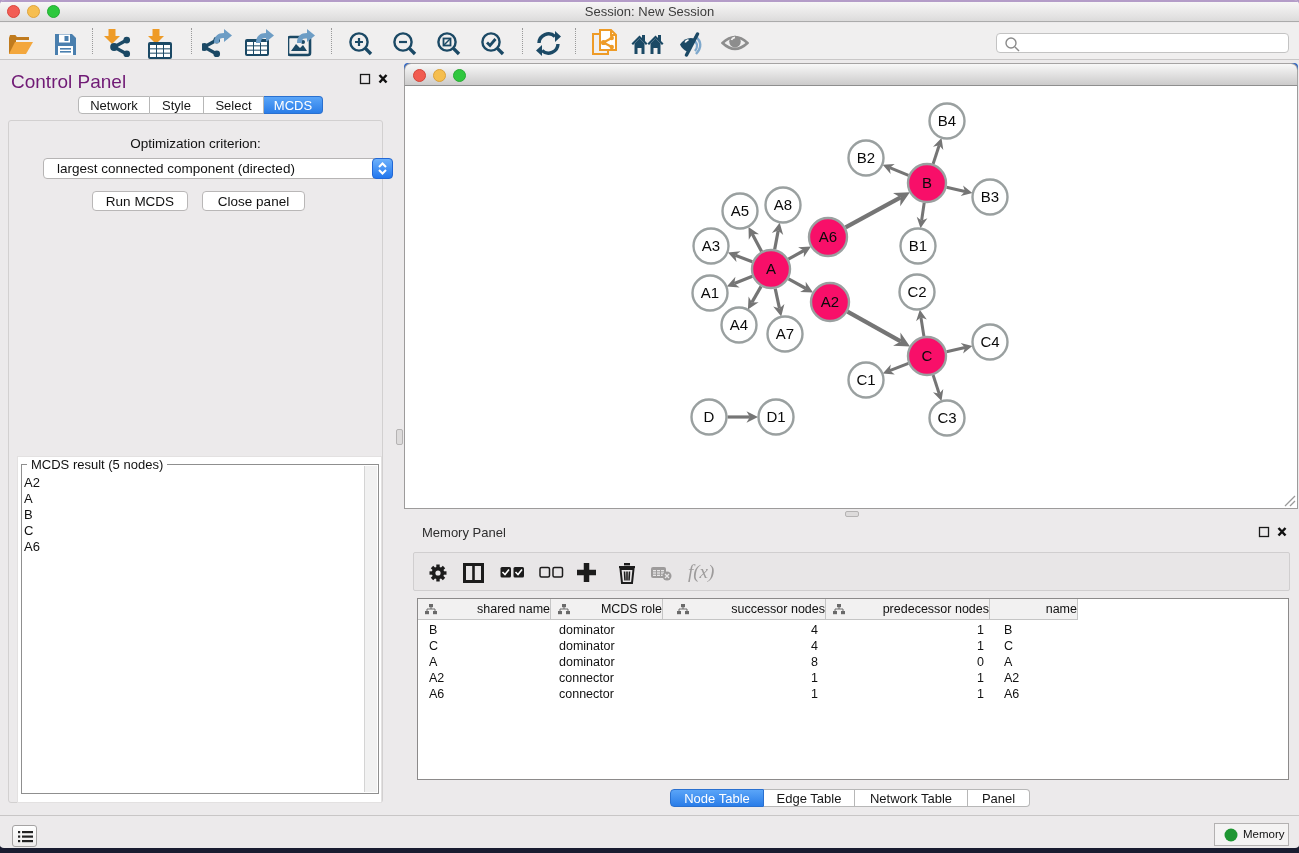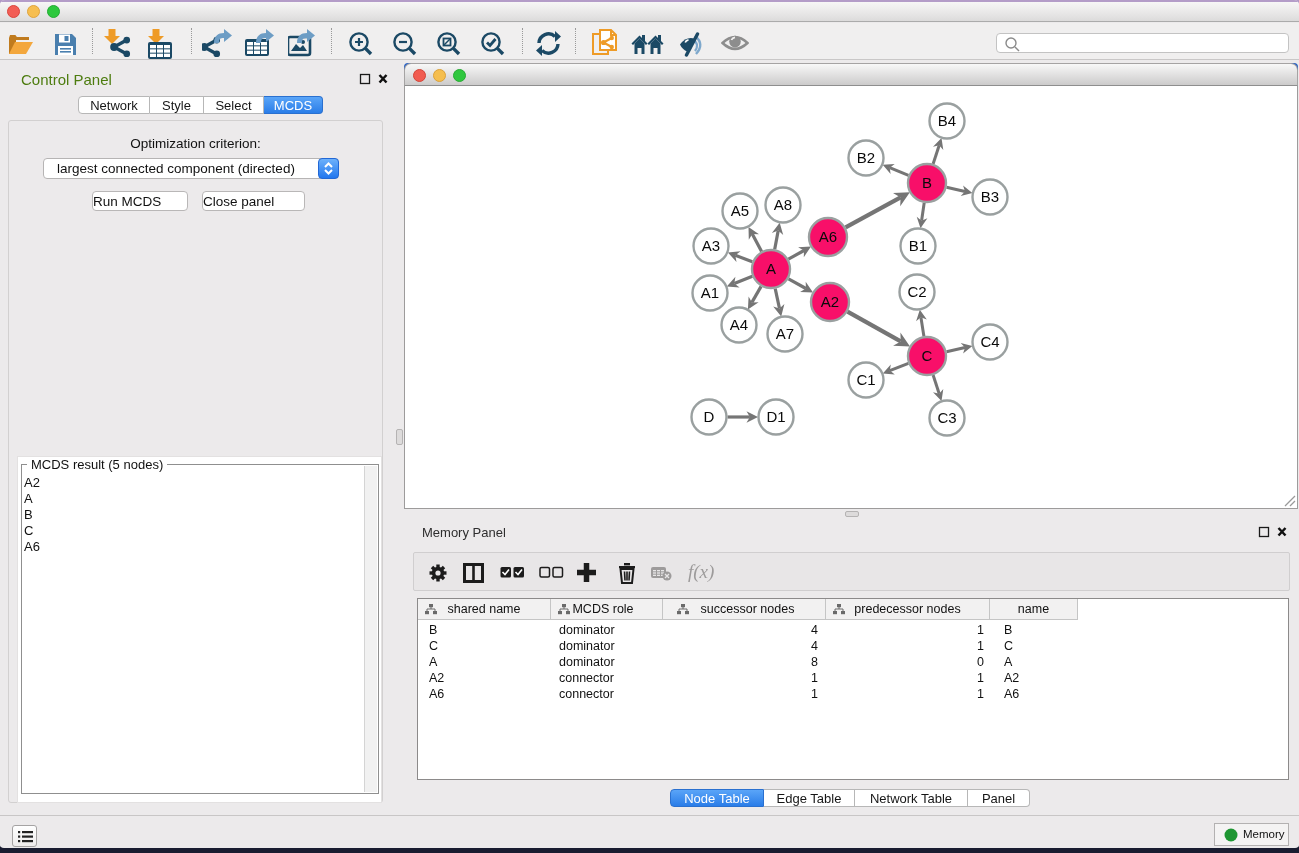--- a/index.html
+++ b/index.html
@@ -13,66 +13,67 @@
 #titlebar .t2{left:27px;background:#f6be50;border:1px solid #dfa33c}
 #titlebar .t3{left:47px;background:#2dc83d;border:1px solid #24ab33}
 #titlebar .title{position:absolute;left:0;width:1299px;top:2px;text-align:center;font-size:13px;color:#3c3c3c}
 
 #toolbar{position:absolute;left:0;top:23px;width:1299px;height:37px;background:#f0efef;border-bottom:1px solid #c9c7c7}
 .tbi{position:absolute;top:3px}
 .tsep{position:absolute;top:5px;height:26px;width:0;border-left:1px dotted #9a9a9a}
 
 #search{position:absolute;left:996px;top:10px;width:293px;height:20px;background:#fff;border:1px solid #c3c3c3;border-radius:4px}
 
-#cp-title{position:absolute;left:21px;top:71px;font-size:15px;color:#4d7c0f}
+#cp-title{position:absolute;left:11px;top:71px;font-size:19px;color:#701a75}
 
 .tabgrp{position:absolute;display:flex}
 .tab{height:18px;line-height:18px;font-size:13px;color:#161616;background:#fff;border:1px solid #b7b7b7;border-left:none;padding:0;text-align:center}
 .tab.first{border-left:1px solid #b7b7b7;border-radius:4px 0 0 4px}
 .tab.last{border-radius:0 4px 4px 0}
 .tab.sel{background:linear-gradient(180deg,#5aa5f8,#2a7de8);color:#fff;border-color:#2a70cf}
 #cp-border{position:absolute;left:8px;top:120px;width:375px;height:683px;border:1px solid #d2d0d0;border-radius:3px}
 #opt-label{position:absolute;left:0px;top:136px;width:391px;text-align:center;font-size:13.5px;color:#111}
-#combo{position:absolute;left:43px;top:158px;width:296px;height:21px;background:#fff;border:1px solid #b6b4b4;border-radius:4px}
+#combo{position:absolute;left:43px;top:158px;width:350px;height:21px;background:#fff;border:1px solid #b6b4b4;border-radius:4px}
 #combo .txt{position:absolute;left:13px;top:2px;font-size:13.5px;color:#111}
 #combo .step{position:absolute;right:-1px;top:-1px;width:21px;height:21px;border-radius:4px;background:linear-gradient(180deg,#6db1fb,#2277ee);border:1px solid #2268d6}
-.btn{position:absolute;height:20px;background:#fff;border:1px solid #b9b7b7;border-radius:4px;font-size:13.5px;color:#111;line-height:19px}
+.btn{position:absolute;height:20px;background:#fff;border:1px solid #b9b7b7;border-radius:4px;font-size:13.5px;color:#111;text-align:center;line-height:19px}
 
 #res-outer{position:absolute;left:17px;top:456px;width:365px;height:347px;background:#fff;border:1px solid #e3e1e1}
 #res-box{position:absolute;left:3px;top:7px;width:358px;height:330px;border:1px solid #8f8f8f}
 #res-box .cap{position:absolute;left:5px;top:-8px;background:#fff;padding:0 4px;font-size:13px;color:#111}
 #res-list{position:absolute;left:2px;top:10px;font-size:13px;color:#111;line-height:16px}
 #res-scroll{position:absolute;right:1px;top:1px;width:13px;height:326px;background:#f1f1f1;border-left:1px solid #d4d4d4}
 
 #netwin{position:absolute;left:404px;top:63px;width:894px;height:446px;background:#2a62c4;border-radius:4px 4px 0 0}
 #nettitle{position:absolute;left:0;top:0;width:894px;height:23px;background:linear-gradient(180deg,#f8f8f8,#cccbcb);border:1px solid #a5a3a3;border-bottom:1px solid #8e8e8e;border-radius:7px 7px 0 0}
 #nettitle .title{position:absolute;left:0;width:100%;top:4px;text-align:center;font-size:13px;color:#1c1c1c}
 #nettitle .t1{left:8px;top:5px;background:#f15c50;border:1px solid #d34437}
 #nettitle .t2{left:28px;top:5px;background:#f5be4e;border:1px solid #dba139}
 #nettitle .t3{left:48px;top:5px;background:#2fc73e;border:1px solid #27aa34}
 #netbody{position:absolute;left:0;top:23px;width:894px;height:423px;background:#fff;border:1px solid #9d9b9b;border-top:none}
 
 #tp-title{position:absolute;left:422px;top:525px;font-size:13px;color:#2e2e2e}
 #tp-toolbar{position:absolute;left:413px;top:552px;width:877px;height:39px;background:#e8e6e7;border:1px solid #d0cecf;border-radius:2px}
 #table{position:absolute;left:417px;top:598px;width:872px;height:182px;background:#fff;border:1px solid #8c8a8a}
 #thead{position:absolute;left:0;top:0;width:660px;height:21px;background:#f2f1f1;border-bottom:1px solid #c5c5c5}
-.th{position:absolute;top:0;height:21px;border-right:1px solid #c5c5c5;font-size:12.5px;color:#111;text-align:center;line-height:21px}
+.th{position:absolute;top:0;height:21px;border-right:1px solid #c5c5c5;font-size:12.5px;color:#111;text-align:right;line-height:21px}
 .td{position:absolute;font-size:12.5px;color:#111;height:16px;line-height:16px}
 
 #statusbar{position:absolute;left:0;top:815px;width:1299px;height:32px;background:#eceaeb;border-top:1px solid #c8c6c6}
 #listbtn{position:absolute;left:12px;top:9px;width:25px;height:22px;background:linear-gradient(180deg,#ffffff,#eeecec);border:1px solid #a5a3a3;border-radius:3px}
 #membtn{position:absolute;left:1214px;top:7px;width:75px;height:23px;background:#f4f3f3;border:1px solid #b3b1b1;font-size:11.5px;color:#111}
 </style></head>
 <body>
 <div id="app">
   <div style="position:absolute;left:0;top:0;width:1299px;height:2px;background:#b49cc8"></div>
     <div id="titlebar">
     <div class="tl t1"></div>
       <div class="tl t2"></div>
       <div class="tl t3"></div>
+    <div class="title">Session: New Session</div>
   </div>
   <div id="toolbar">
       <div class="tsep" style="left:92px"></div>
       <div class="tsep" style="left:191px"></div>
       <div class="tsep" style="left:331px"></div>
       <div class="tsep" style="left:522px"></div>
       <div class="tsep" style="left:575px"></div>
       <svg class="tbi" style="left:7px;top:9px" width="27" height="24" viewBox="0 0 27 24">
         <path d="M2 6 L2 22 L9 22 L9 4 L8 3 L3 3 Z" fill="#c07b1e"></path>
 <path d="M3 8 L22 8 L22 5 L10 5 L8 3 L3 3 Z" fill="#c07b1e"></path>

